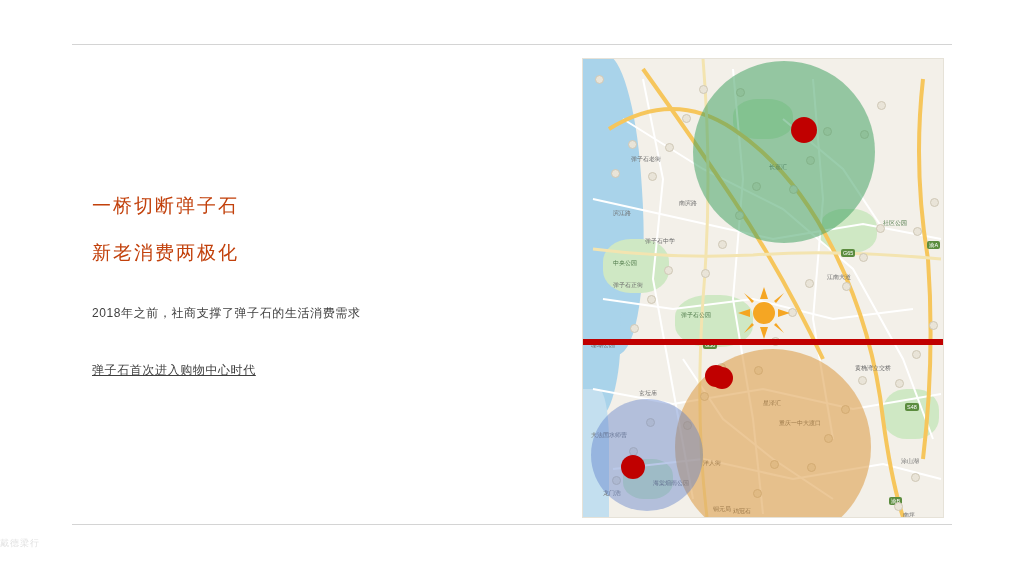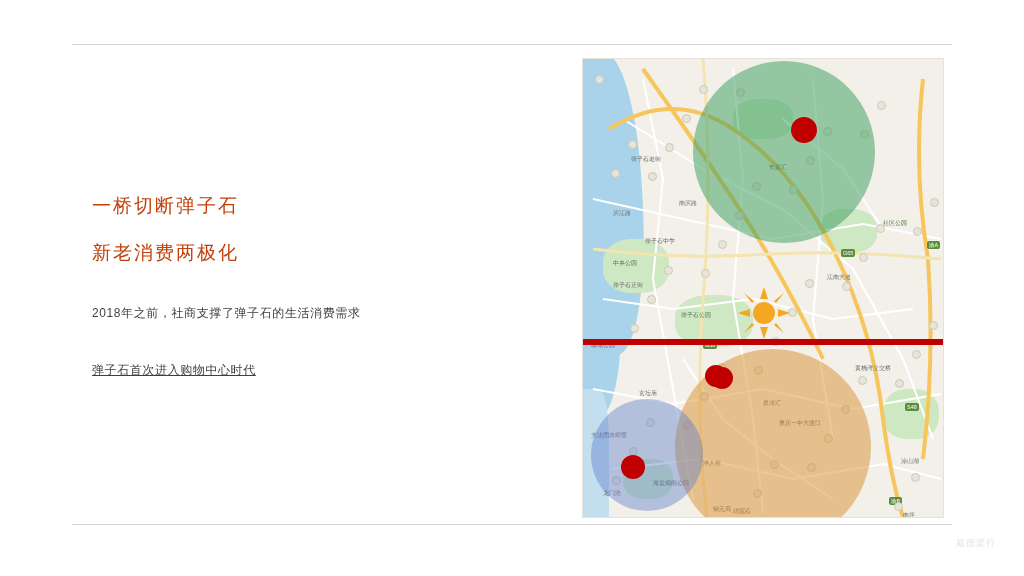--- a/index.html
+++ b/index.html
@@ -49,21 +49,21 @@
   }
   .body-line.b1 { top: 305px; }
   .body-line.b2 { top: 334px; }
   .body-line.b3 { top: 362px; text-decoration: underline; }
 
   .footer-mark {
     position: absolute;
     left: 0;
     top: 537px;
     width: 996px;
-    text-align: right;
+    text-align: left;
     font-size: 9px;
     color: #e2e2e2;
     letter-spacing: 1px;
   }
 
   
   #map {
     position: absolute;
     left: 582px;
     top: 58px;

